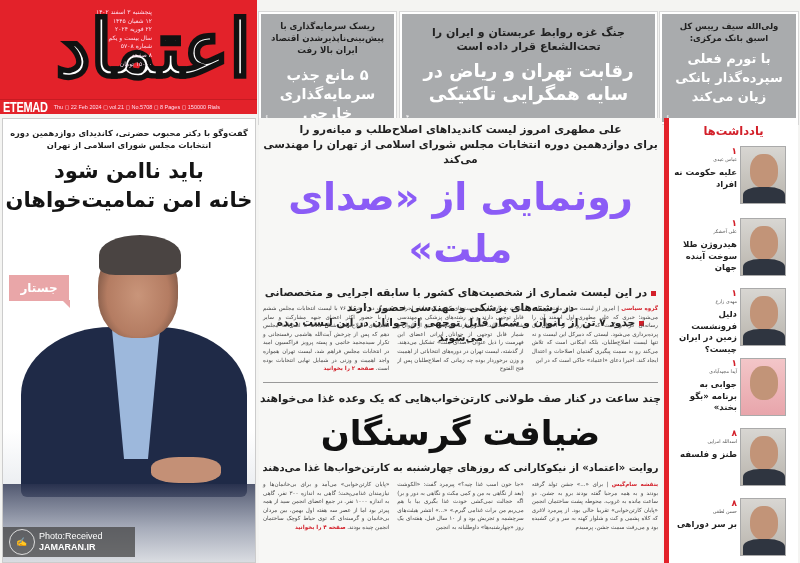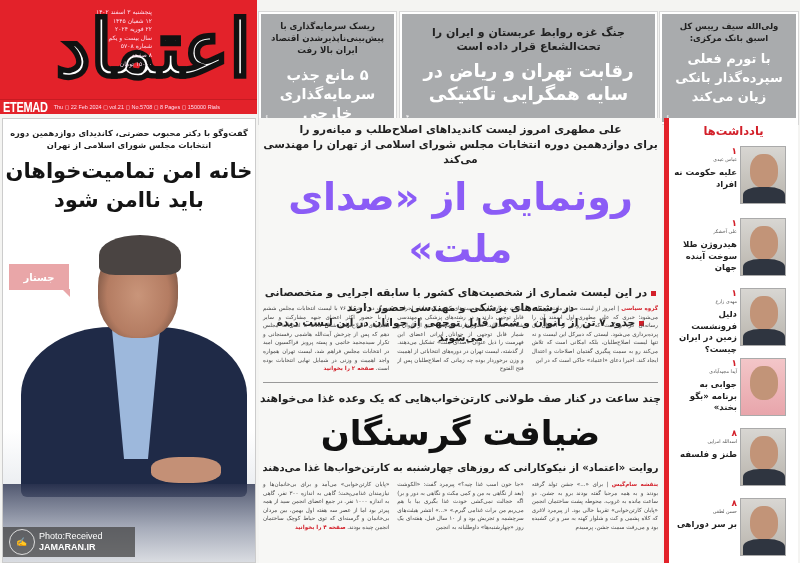--- a/index.html
+++ b/index.html
@@ -32,21 +32,21 @@
   .left-col { position: absolute; left: 2px; top: 118px; width: 254px; height: 445px; background: #fff; border: 1px solid #ccc; overflow: hidden; }
   .left-kicker { font-size: 8.3px; font-weight: bold; line-height: 12px; margin-top: 8px; padding: 0 6px; color: #222; }
   .left-headline { font-size: 21px; font-weight: bold; line-height: 29px; margin-top: 6px; color: #141414; }
   .photo { position: absolute; left: 0; top: 110px; width: 252px; height: 335px; background: linear-gradient(#fff 0%, #fff 60%, #e8ebef 80%, #b8bcc4 100%); }
   .photo .head { position: absolute; left: 95px; top: 14px; width: 80px; height: 95px; background: radial-gradient(ellipse at 50% 55%, #c9957a 0%, #b47c62 55%, #7a5544 80%); border-radius: 45% 45% 42% 42%; }
   .photo .hair { position: absolute; left: 96px; top: 6px; width: 82px; height: 40px; background: #4a4442; border-radius: 50% 50% 20% 20%; }
   .photo .body { position: absolute; left: 18px; top: 98px; width: 226px; height: 170px; background: #1f2a47; border-radius: 40% 40% 6px 6px; }
   .photo .shirt { position: absolute; left: 103px; top: 100px; width: 60px; height: 130px; background: #9db8dc; clip-path: polygon(10% 0, 90% 0, 70% 100%, 30% 100%); }
   .photo .hands { position: absolute; left: 148px; top: 228px; width: 70px; height: 26px; background: #c49076; border-radius: 40%; }
   .photo .table { position: absolute; left: 0; top: 255px; width: 252px; height: 80px; background: linear-gradient(#2b3350, #9ca2b2 55%, #e6e8ec); opacity: 0.8; }
-  .jostar-badge { position: absolute; left: 6px; top: 35px; width: 60px; height: 26px; background: #e9a6a8; color: #fff; font-size: 10px; font-weight: bold; display: flex; align-items: center; justify-content: center; direction: rtl; }
+  .jostar-badge { position: absolute; left: 6px; top: 46px; width: 60px; height: 26px; background: #e9a6a8; color: #fff; font-size: 12px; font-weight: bold; display: flex; align-items: center; justify-content: center; direction: rtl; }
   .jostar-badge::after { content: ""; position: absolute; right: -1px; bottom: -7px; border-left: 8px solid transparent; border-top: 8px solid #e9a6a8; }
   .watermark { position: absolute; left: 0; top: 298px; width: 132px; height: 30px; background: rgba(70,70,70,0.75); display: flex; align-items: center; }
   .wm-logo { width: 26px; height: 26px; border-radius: 50%; border: 1.5px solid #ddd; margin-left: 6px; color: #fff; font-size: 9px; display: flex; align-items: center; justify-content: center; font-family: "DejaVu Serif", serif; }
   .wm-text { margin-left: 4px; font-family: "Liberation Sans", sans-serif; color: #fff; font-size: 9px; line-height: 11px; }
   .wm-text .site { font-weight: bold; }
 
   
   .center { position: absolute; left: 259px; top: 118px; width: 403px; height: 445px; background: #f7f7f5; }
   .c-kicker { font-size: 10.8px; font-weight: bold; line-height: 15px; margin-top: 4px; color: #222; }
   .c-headline { font-size: 38px; font-weight: bold; line-height: 52px; margin-top: 4px; color: #8b5cf6; letter-spacing: -1px; }
@@ -108,22 +108,22 @@
 </div>
 <div class="teaser t3">
   <div class="kicker">ولی‌الله سیف رییس کل اسبق بانک مرکزی:</div>
   <div class="headline">با تورم فعلی سپرده‌گذار بانکی زیان می‌کند</div>
   <div class="pg">۶</div>
 </div>
 
 <div class="left-col">
   <div class="left-kicker rtl">گفت‌وگو با دکتر محبوب حضرتی، کاندیدای دوازدهمین دوره انتخابات مجلس شورای اسلامی از تهران</div>
   <div class="left-headline rtl">
+    <div>باید ناامن شود</div>
     <div>خانه امن تمامیت‌خواهان</div>
-    <div>باید ناامن شود</div>
   </div>
   <div class="photo">
     <div class="body"></div>
     <div class="shirt"></div>
     <div class="head"></div>
     <div class="hair"></div>
     <div class="hands"></div>
     <div class="table"></div>
     <div class="jostar-badge">جستار</div>
     <div class="watermark">

